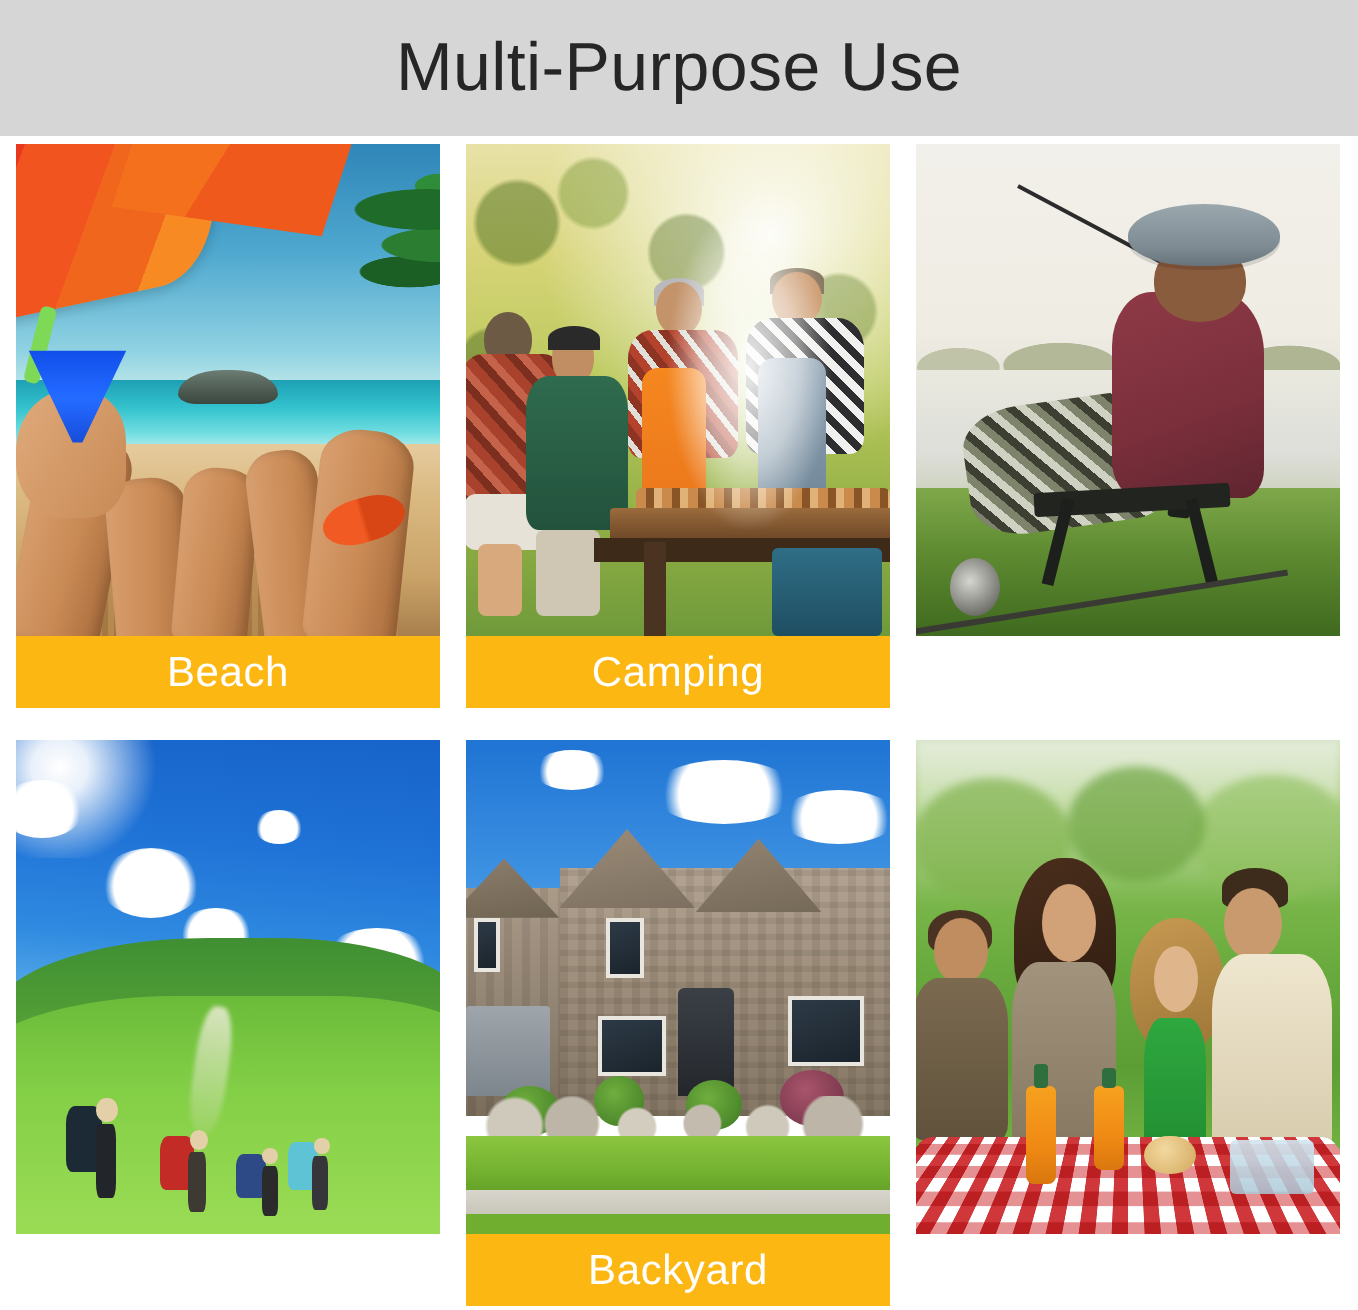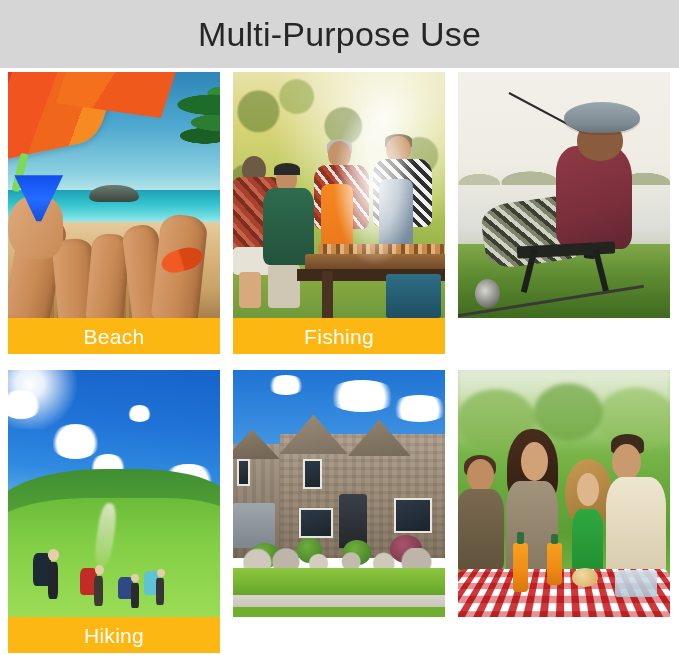--- a/index.html
+++ b/index.html
@@ -550,21 +550,21 @@
         </div>
         <div class="layer grill-food"></div>
         <div class="layer grill-top"></div>
         <div class="layer table-front"></div>
         <div class="layer grill-leg"></div>
         <div class="layer cooler"></div>
         <div class="layer smoke"></div>
       </div>
     </div>
     <div class="label">
-      <span>Fishing</span>
+      <span>Camping</span>
     </div>
   </div>
 
   <div class="tile r1 c3">
     <div class="photo">
       <div class="scene">
         <div class="layer fish-bg"></div>
         <div class="layer fish-treeline"></div>
         <div class="layer fish-water"></div>
         <div class="layer fish-grass"></div>
@@ -610,23 +610,20 @@
             <div class="pack"></div>
             <div class="bdy"></div>
             <div class="hd"></div>
           </div>
         <div class="layer hiker hk4">
             <div class="pack"></div>
             <div class="bdy"></div>
             <div class="hd"></div>
           </div>
       </div>
-    </div>
-    <div class="label">
-      <span>Hiking</span>
     </div>
   </div>
 
   <div class="tile r2 c2">
     <div class="photo">
       <div class="scene">
         <div class="layer yard-sky"></div>
         <div class="layer yard-cloud yc3"></div>
         <div class="layer yard-cloud yc1"></div>
         <div class="layer yard-cloud yc2"></div>
@@ -645,20 +642,23 @@
         <div class="layer shrub" style="left:8%;top:70%;width:14%;height:10%"></div>
         <div class="layer shrub" style="left:30%;top:68%;width:12%;height:10%"></div>
         <div class="layer shrub" style="left:52%;top:69%;width:13%;height:10%"></div>
         <div class="layer shrub" style="left:74%;top:67%;width:15%;height:11%;background:radial-gradient(circle at 40% 35%,#a8546c,#6e2f43)"></div>
         <div class="layer rocks"></div>
         <div class="layer lawn"></div>
         <div class="layer sidewalk"></div>
         <div class="layer lawn2"></div>
       </div>
     </div>
+    <div class="label">
+      <span>Backyard</span>
+    </div>
   </div>
 
   <div class="tile r2 c3">
     <div class="photo">
       <div class="scene">
         <div class="layer park-bg"></div>
         <div class="layer park-blur"></div>
         <div class="layer pp boy">
           <div class="hair"></div>
             <div class="hd"></div>

